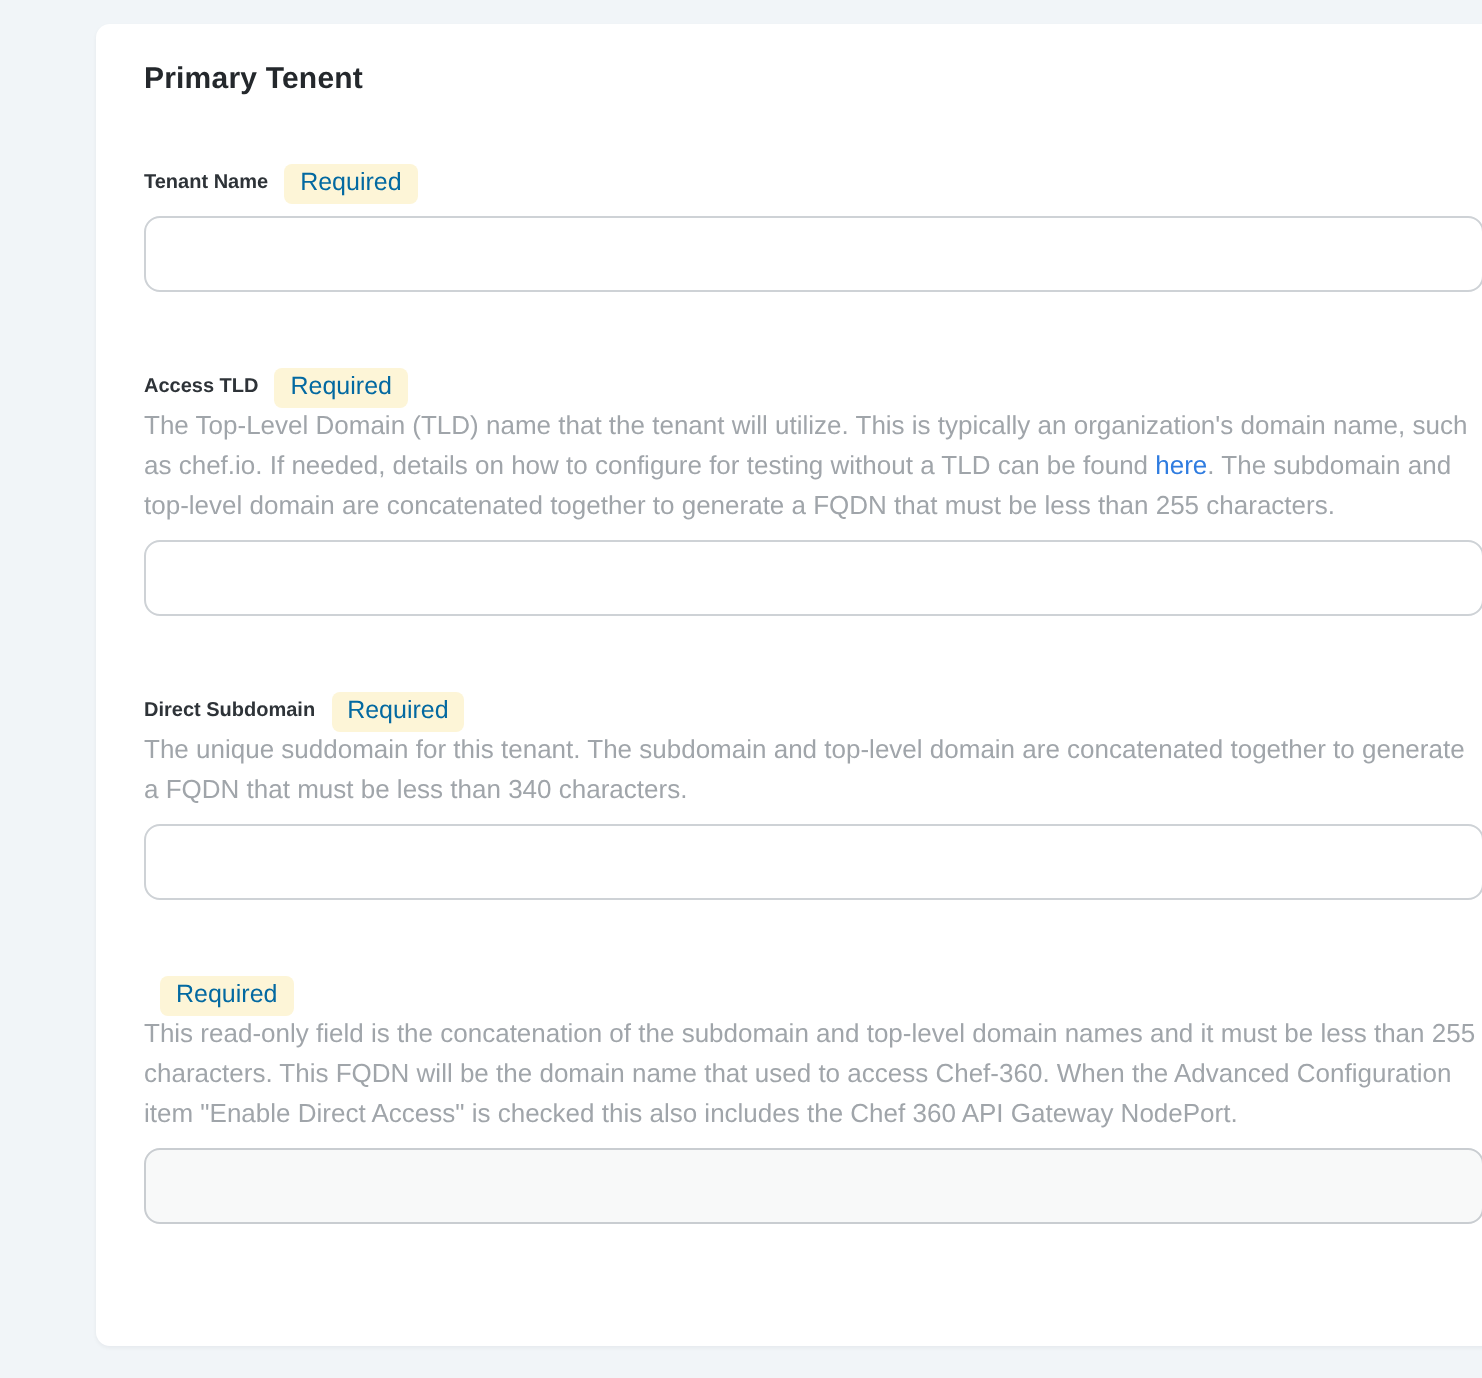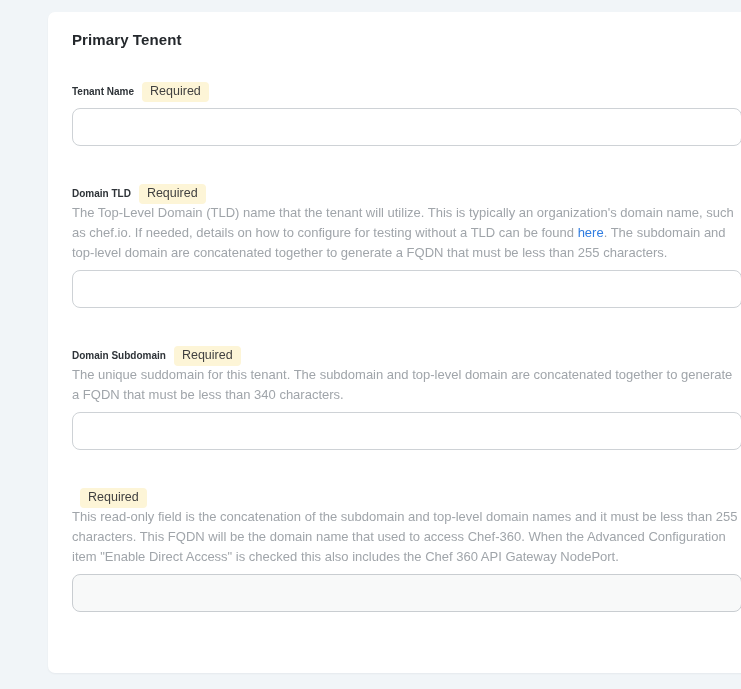--- a/index.html
+++ b/index.html
@@ -35,21 +35,21 @@
   }
   .field-label {
     font-size: 10px;
     line-height: 18px;
     font-weight: bold;
     color: #2e3338;
   }
   .required-badge {
     margin-left: 8px;
     background: #fdf5d7;
-    color: #404040;
+    color: #0369a1;
     font-size: 12.5px;
     line-height: 16px;
     padding: 1px 8px 3px 8px;
     border-radius: 4px;
     white-space: nowrap;
   }
   .field-desc {
     font-size: 13px;
     line-height: 20px;
     color: #a0a5aa;
@@ -87,30 +87,30 @@
   <div class="field first">
     <div class="label-row">
       <span class="field-label">Tenant Name</span>
       <span class="required-badge">Required</span>
     </div>
     <input type="text" class="text-input" value="" style="">
   </div>
 
   <div class="field">
     <div class="label-row">
-      <span class="field-label">Domain TLD</span>
+      <span class="field-label">Access TLD</span>
       <span class="required-badge">Required</span>
     </div>
     <p class="field-desc"><span>The Top-Level Domain (TLD) name that the tenant will utilize. This is typically an organization's domain name, such as chef.io. If needed, details on how to configure for testing without a TLD can be found </span><a href="#">here</a><span>. The subdomain and top-level domain are concatenated together to generate a FQDN that must be less than 255 characters.</span></p>
     <input type="text" class="text-input" value="" style="">
   </div>
 
   <div class="field">
     <div class="label-row">
-      <span class="field-label">Domain Subdomain</span>
+      <span class="field-label">Direct Subdomain</span>
       <span class="required-badge">Required</span>
     </div>
     <p class="field-desc"><span>The unique suddomain for this tenant. The subdomain and top-level domain are concatenated together to generate a FQDN that must be less than 340 characters.</span><span></span></p>
     <input type="text" class="text-input" value="" style="">
   </div>
 
   <div class="field">
     <div class="label-row">
       <span class="required-badge">Required</span>
     </div>

